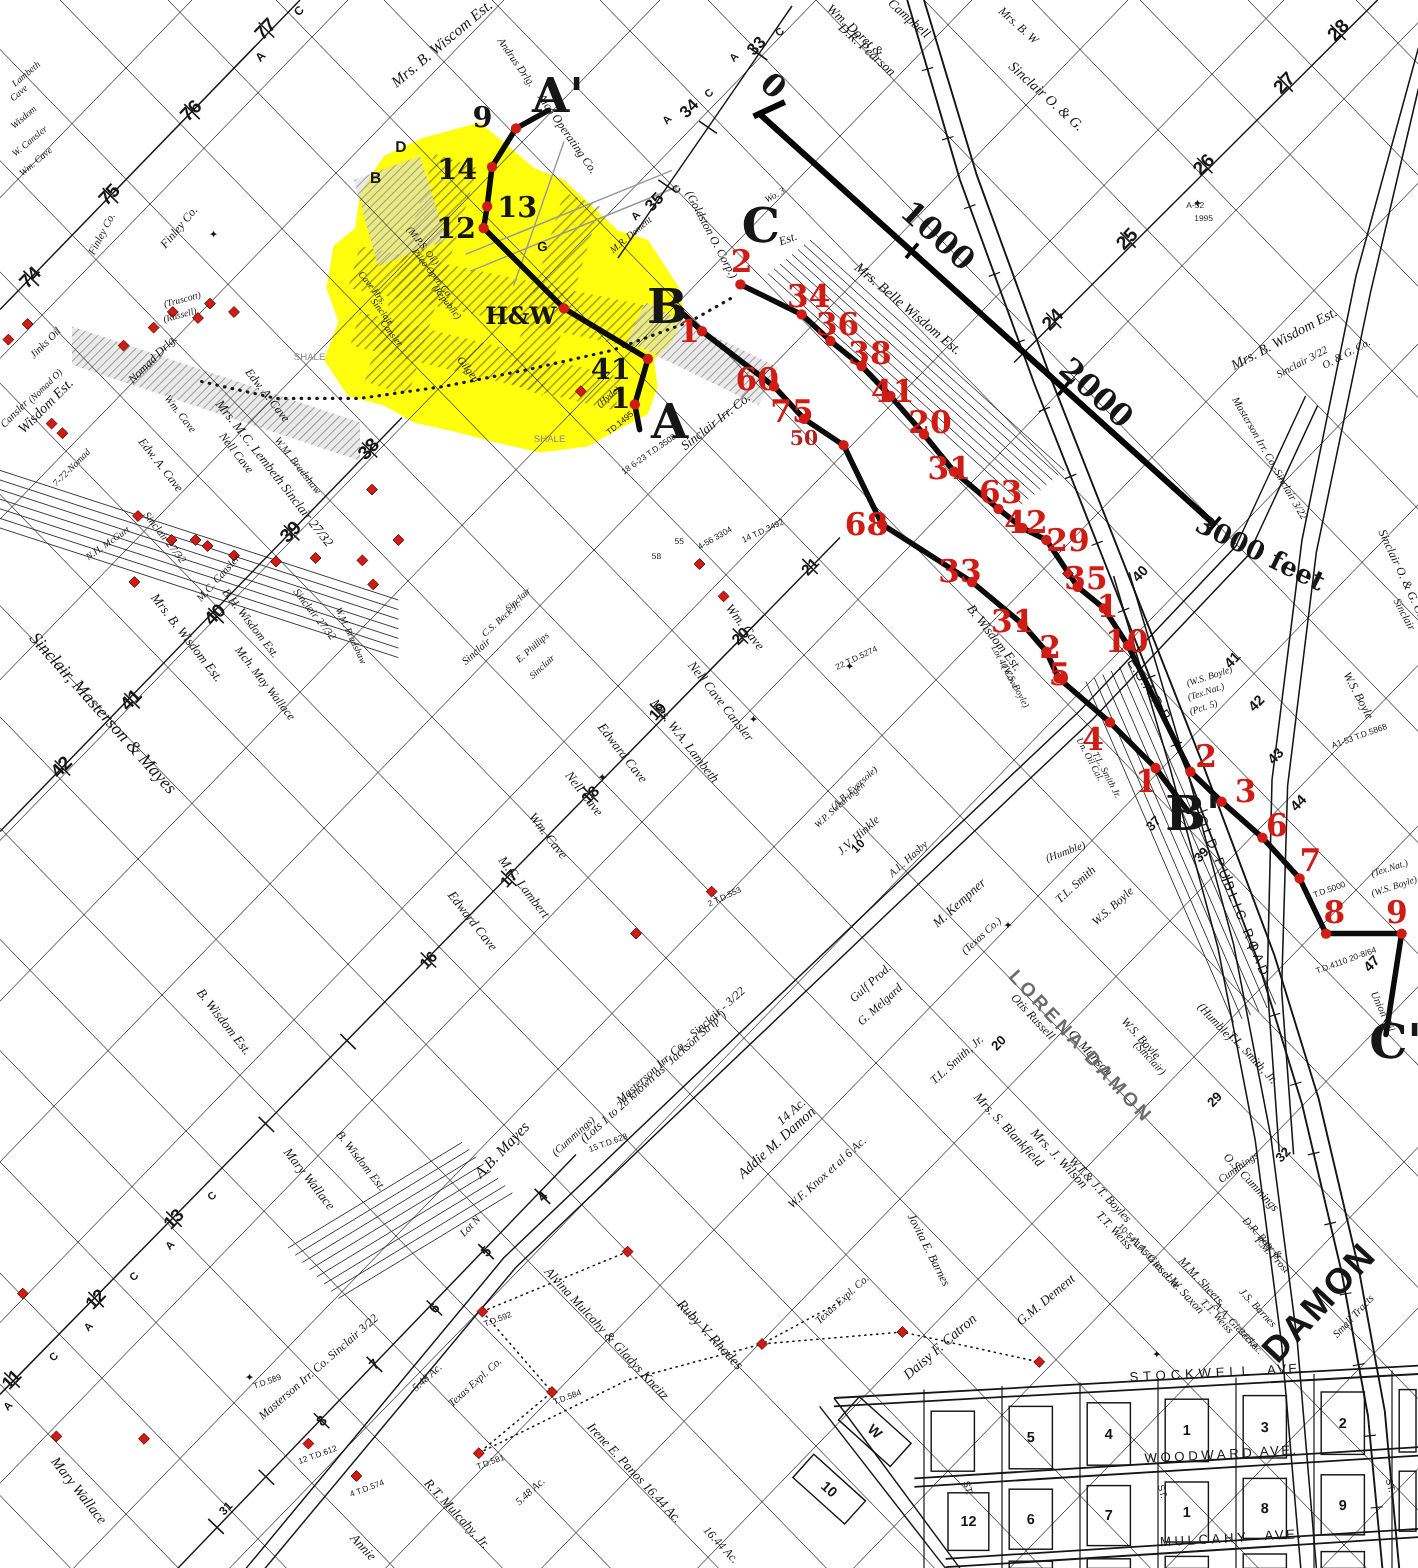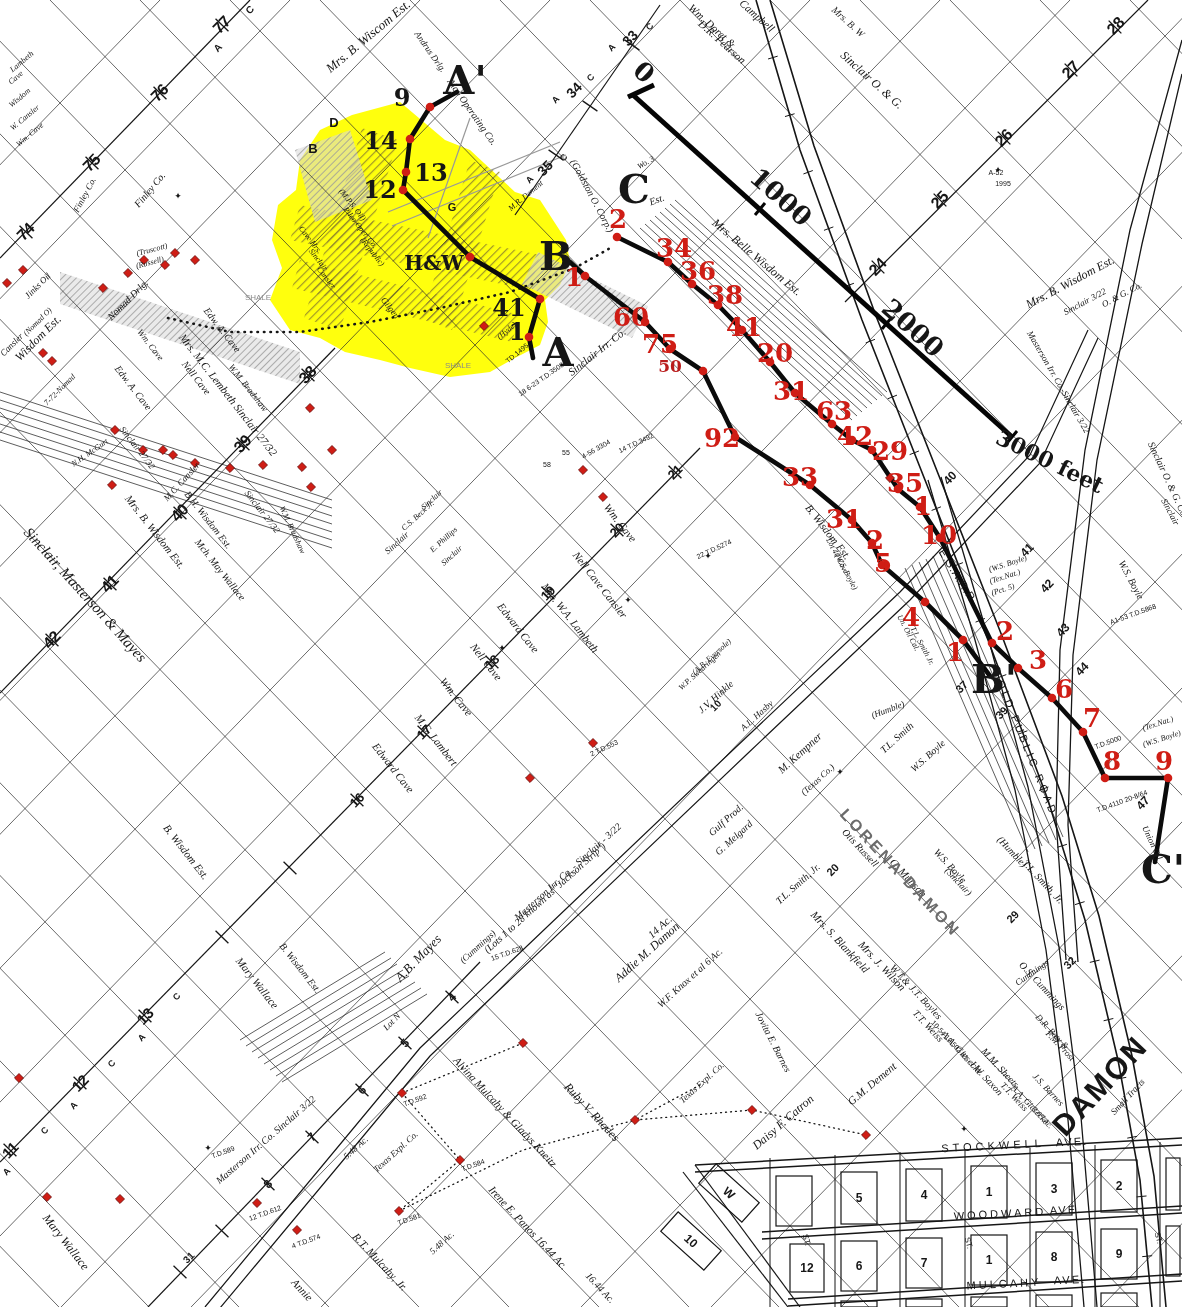--- a/index.html
+++ b/index.html
@@ -411,21 +411,21 @@
       <div class="lb bold serifb" style="left: 402px; top: 98px; font-size: 24px; color: rgb(22, 22, 22); transform: translate(-50%, -50%) rotate(0deg);">9</div>
       <div class="lb bold serifb" style="left: 381px; top: 141px; font-size: 24px; color: rgb(22, 22, 22); transform: translate(-50%, -50%) rotate(0deg);">14</div>
       <div class="lb bold serifb" style="left: 431px; top: 173px; font-size: 24px; color: rgb(22, 22, 22); transform: translate(-50%, -50%) rotate(0deg);">13</div>
       <div class="lb bold serifb" style="left: 380px; top: 190px; font-size: 24px; color: rgb(22, 22, 22); transform: translate(-50%, -50%) rotate(0deg);">12</div>
       <div class="lb bold serifb" style="left: 509px; top: 308px; font-size: 24px; color: rgb(22, 22, 22); transform: translate(-50%, -50%) rotate(0deg);">41</div>
       <div class="lb bold serifb" style="left: 517px; top: 332px; font-size: 24px; color: rgb(22, 22, 22); transform: translate(-50%, -50%) rotate(0deg);">1</div>
       <div class="lb bold serifb" style="left: 574px; top: 277px; font-size: 26px; color: rgb(207, 29, 21); transform: translate(-50%, -50%) rotate(0deg);">1</div>
       <div class="lb bold serifb" style="left: 631px; top: 317px; font-size: 26px; color: rgb(207, 29, 21); transform: translate(-50%, -50%) rotate(0deg);">60</div>
       <div class="lb bold serifb" style="left: 660px; top: 344px; font-size: 26px; color: rgb(207, 29, 21); transform: translate(-50%, -50%) rotate(0deg);">75</div>
       <div class="lb bold serifb" style="left: 670px; top: 366px; font-size: 17px; color: #b91c1c; transform: translate(-50%, -50%) rotate(0deg);">50</div>
-      <div class="lb bold serifb" style="left: 722px; top: 438px; font-size: 26px; color: rgb(207, 29, 21); transform: translate(-50%, -50%) rotate(0deg);">92</div>
+      <div class="lb bold serifb" style="left: 722px; top: 438px; font-size: 26px; color: rgb(207, 29, 21); transform: translate(-50%, -50%) rotate(0deg);">68</div>
       <div class="lb bold serifb" style="left: 800px; top: 477px; font-size: 26px; color: rgb(207, 29, 21); transform: translate(-50%, -50%) rotate(0deg);">33</div>
       <div class="lb bold serifb" style="left: 844px; top: 519px; font-size: 26px; color: rgb(207, 29, 21); transform: translate(-50%, -50%) rotate(0deg);">31</div>
       <div class="lb bold serifb" style="left: 875px; top: 540px; font-size: 26px; color: rgb(207, 29, 21); transform: translate(-50%, -50%) rotate(0deg);">2</div>
       <div class="lb bold serifb" style="left: 883px; top: 563px; font-size: 26px; color: rgb(207, 29, 21); transform: translate(-50%, -50%) rotate(0deg);">5</div>
       <div class="lb bold serifb" style="left: 911px; top: 617px; font-size: 26px; color: rgb(207, 29, 21); transform: translate(-50%, -50%) rotate(0deg);">4</div>
       <div class="lb bold serifb" style="left: 955px; top: 652px; font-size: 26px; color: rgb(207, 29, 21); transform: translate(-50%, -50%) rotate(0deg);">1</div>
       <div class="lb bold serifb" style="left: 618px; top: 219px; font-size: 26px; color: rgb(207, 29, 21); transform: translate(-50%, -50%) rotate(0deg);">2</div>
       <div class="lb bold serifb" style="left: 674px; top: 248px; font-size: 26px; color: rgb(207, 29, 21); transform: translate(-50%, -50%) rotate(0deg);">34</div>
       <div class="lb bold serifb" style="left: 698px; top: 271px; font-size: 26px; color: rgb(207, 29, 21); transform: translate(-50%, -50%) rotate(0deg);">36</div>
       <div class="lb bold serifb" style="left: 725px; top: 295px; font-size: 26px; color: rgb(207, 29, 21); transform: translate(-50%, -50%) rotate(0deg);">38</div>

